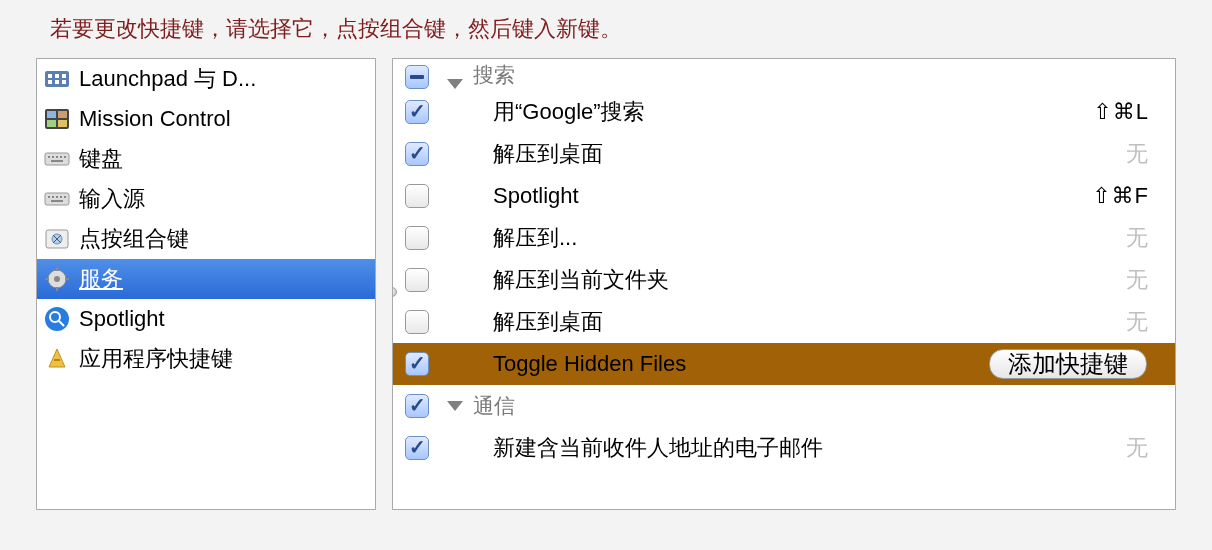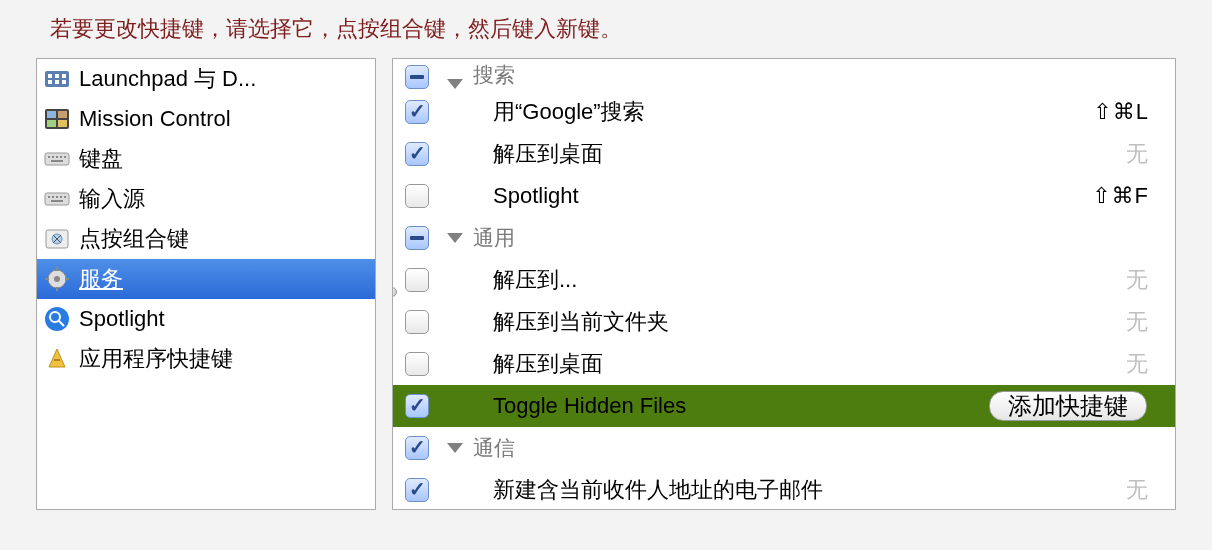--- a/index.html
+++ b/index.html
@@ -52,21 +52,21 @@
   overflow: hidden;
   position: relative;
 }
 .service-row {
   display: flex;
   align-items: center;
   height: 42px;
   padding: 0 8px;
   gap: 8px;
 }
-.service-row.selected { background: #4d7c0f; }
+.service-row.selected { background: #a16207; }
 .service-row.partial-top { height: 32px; align-items: flex-end; padding-bottom: 2px; }
 
 .checkbox {
   width: 24px; height: 24px;
   border-radius: 5px;
   border: 1px solid #999;
   background: linear-gradient(to bottom, #fff, #e8e8e8);
   position: relative;
   flex-shrink: 0;
   margin-left: 4px;
@@ -278,25 +278,20 @@
       <span class="item-label">解压到桌面</span>
       <span class="shortcut-col shortcut-none">无</span>
     </div>
 
     <div class="service-row">
       <span class="checkbox"></span>
       <span class="item-label">Spotlight</span>
       <span class="shortcut-col">⇧⌘F</span>
     </div>
 
-    <div class="service-row">
-      <span class="checkbox mixed"></span>
-      <span class="disclosure"></span>
-      <span class="group-label">通用</span>
-    </div>
 
     <div class="service-row">
       <span class="checkbox"></span>
       <span class="item-label">解压到...</span>
       <span class="shortcut-col shortcut-none">无</span>
     </div>
 
     <div class="service-row">
       <span class="checkbox"></span>
       <span class="item-label">解压到当前文件夹</span>

